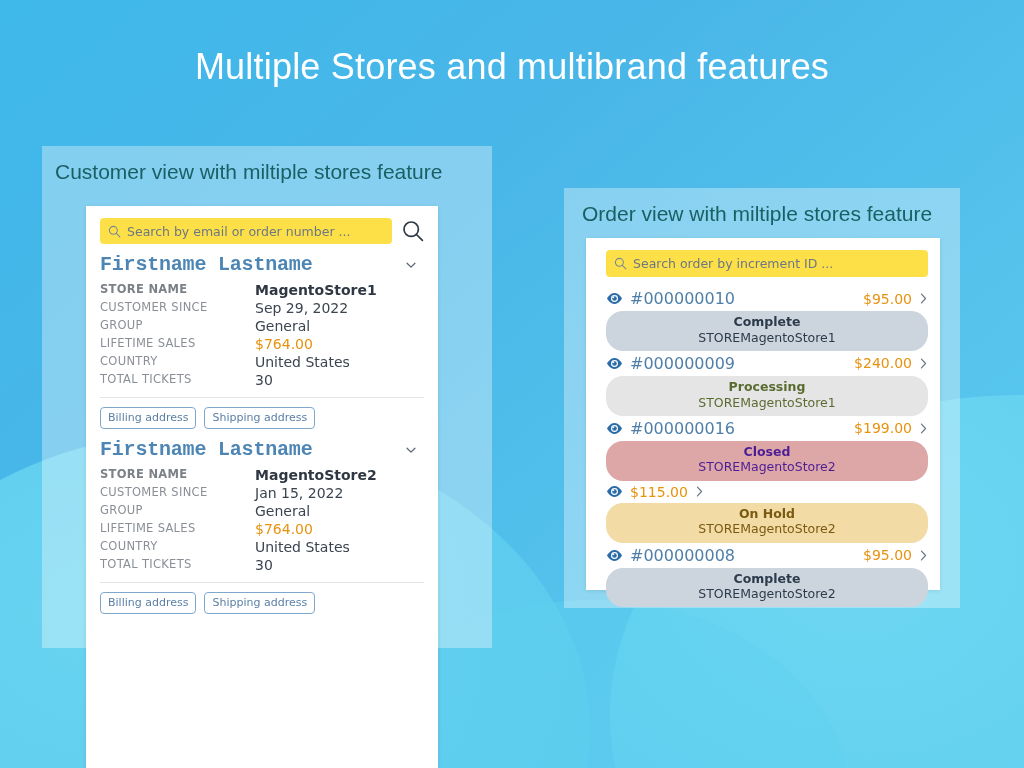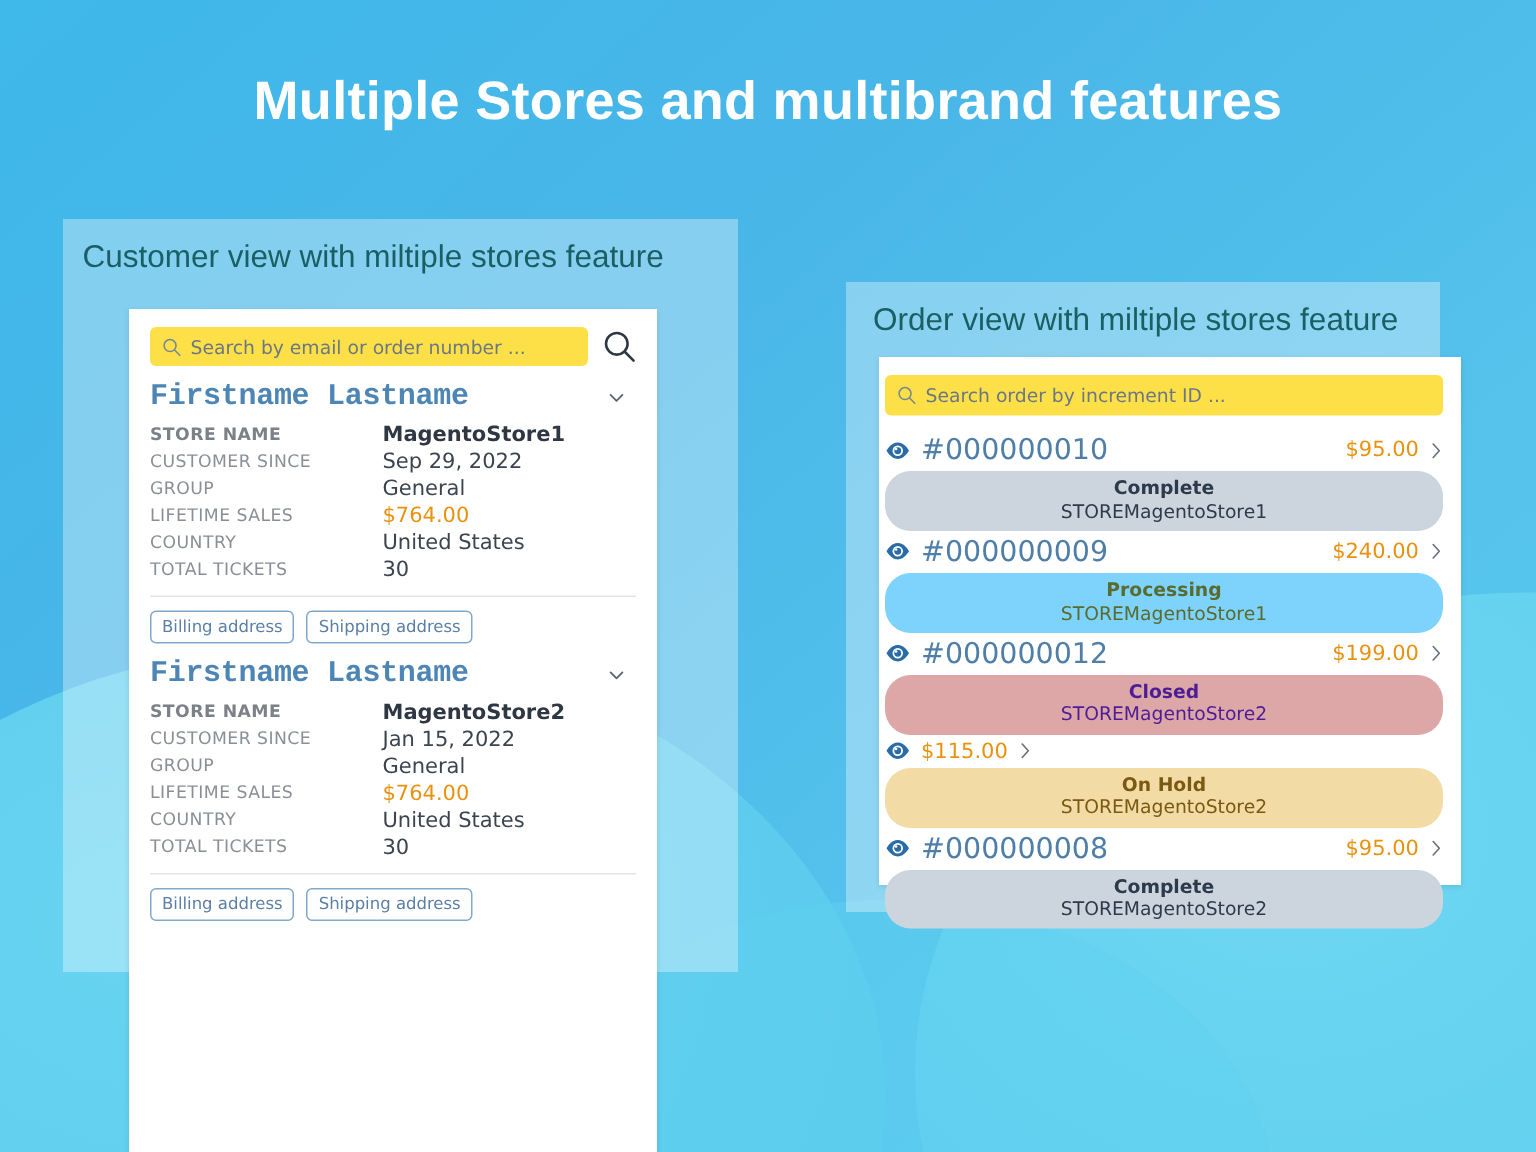--- a/index.html
+++ b/index.html
@@ -32,21 +32,21 @@
     width: 520px; height: 400px;
     left: 330px; top: 600px;
     background: #60d0f0;
     opacity: .5;
   }
 
   #page-title {
     position: absolute; top: 46px; left: 0; width: 100%;
     text-align: center;
     font-size: 36px;
-    font-weight: 700;
+    font-weight: 400;
     color: #ffffff;
     letter-spacing: .2px;
     font-family: "Liberation Sans", sans-serif;
   }
 
   
   .outer-panel {
     position: absolute;
     background: rgba(255,255,255,0.34);
     padding: 0;
@@ -64,21 +64,21 @@
   }
   #order-panel .panel-heading { padding-left: 18px; }
 
   
   .white-card {
     position: absolute;
     background: #ffffff;
     box-shadow: 0 1px 4px rgba(0,0,0,.10);
   }
   #customer-card { left: 44px; top: 60px; width: 352px; height: 575px; padding: 12px 14px 10px 14px; }
-  #order-card    { left: 22px; top: 50px; width: 388px; height: 352px; padding: 12px 12px 10px 4px; }
+  #order-card    { left: 22px; top: 50px; width: 354px; height: 352px; padding: 12px 12px 10px 20px; }
 
   
   .search-row { display: flex; align-items: center; gap: 10px; }
   .search-box {
     flex: 1;
     background: #fde047;
     border-radius: 4px;
     height: 26px;
     display: flex; align-items: center;
     padding: 0 8px;
@@ -139,21 +139,21 @@
   }
 
   
   .order-list { margin-top: 10px; }
   .order-row {
     display: flex; align-items: center;
     padding: 2px 0 3px 0;
   }
   .eye-icon { flex: 0 0 auto; margin-right: 7px; display: block; }
   .order-id {
-    font-size: 19px;
+    font-size: 16px;
     color: #4f7fa8;
     font-family: "DejaVu Sans", sans-serif;
     flex: 1;
   }
   .order-total {
     font-size: 14px;
     color: #e8920f;
     font-family: "DejaVu Sans", sans-serif;
     margin-right: 7px;
   }
@@ -337,37 +337,37 @@
         <circle cx="10" cy="7" r="4.1" fill="#ffffff"></circle>
         <circle cx="10" cy="7" r="2.7" fill="#2a6ca8"></circle>
         <circle cx="8.7" cy="5.6" r="1.0" fill="#ffffff"></circle>
       </svg>
       <span class="order-id">#000000009</span>
       <span class="order-total">$240.00</span>
       <svg class="chev-right" viewBox="0 0 10 16">
         <polyline points="2.5,2.5 7.5,8 2.5,13.5" fill="none" stroke="#6b737d" stroke-width="1.4" stroke-linecap="round" stroke-linejoin="round"></polyline>
       </svg>
     </div>
-    <div class="status-badge" style="background: #7dd3fc; color: rgb(90, 107, 48); text-align: center;">
+    <div class="status-badge" style="background: #e5e5e5; color: rgb(90, 107, 48); text-align: center;">
       <div class="status-name">Processing</div>
       <div class="status-store">
         <span class="s-lbl">STORE</span><span>MagentoStore1</span>
       </div>
     </div>
   </div>
 
   <div class="order-item">
     <div class="order-row">
       <svg class="eye-icon" width="17" height="13" viewBox="0 0 20 14">
         <path d="M10 0.6C4.6 0.6 1.2 7 1.2 7s3.4 6.4 8.8 6.4S18.8 7 18.8 7 15.4 0.6 10 0.6z" fill="#2a6ca8"></path>
         <circle cx="10" cy="7" r="4.1" fill="#ffffff"></circle>
         <circle cx="10" cy="7" r="2.7" fill="#2a6ca8"></circle>
         <circle cx="8.7" cy="5.6" r="1.0" fill="#ffffff"></circle>
       </svg>
-      <span class="order-id">#000000012</span>
+      <span class="order-id">#000000016</span>
       <span class="order-total">$199.00</span>
       <svg class="chev-right" viewBox="0 0 10 16">
         <polyline points="2.5,2.5 7.5,8 2.5,13.5" fill="none" stroke="#6b737d" stroke-width="1.4" stroke-linecap="round" stroke-linejoin="round"></polyline>
       </svg>
     </div>
     <div class="status-badge" style="background: rgb(221, 167, 167); color: #4c1d95;">
       <div class="status-name">Closed</div>
       <div class="status-store">
         <span class="s-lbl">STORE</span><span>MagentoStore2</span>
       </div>

